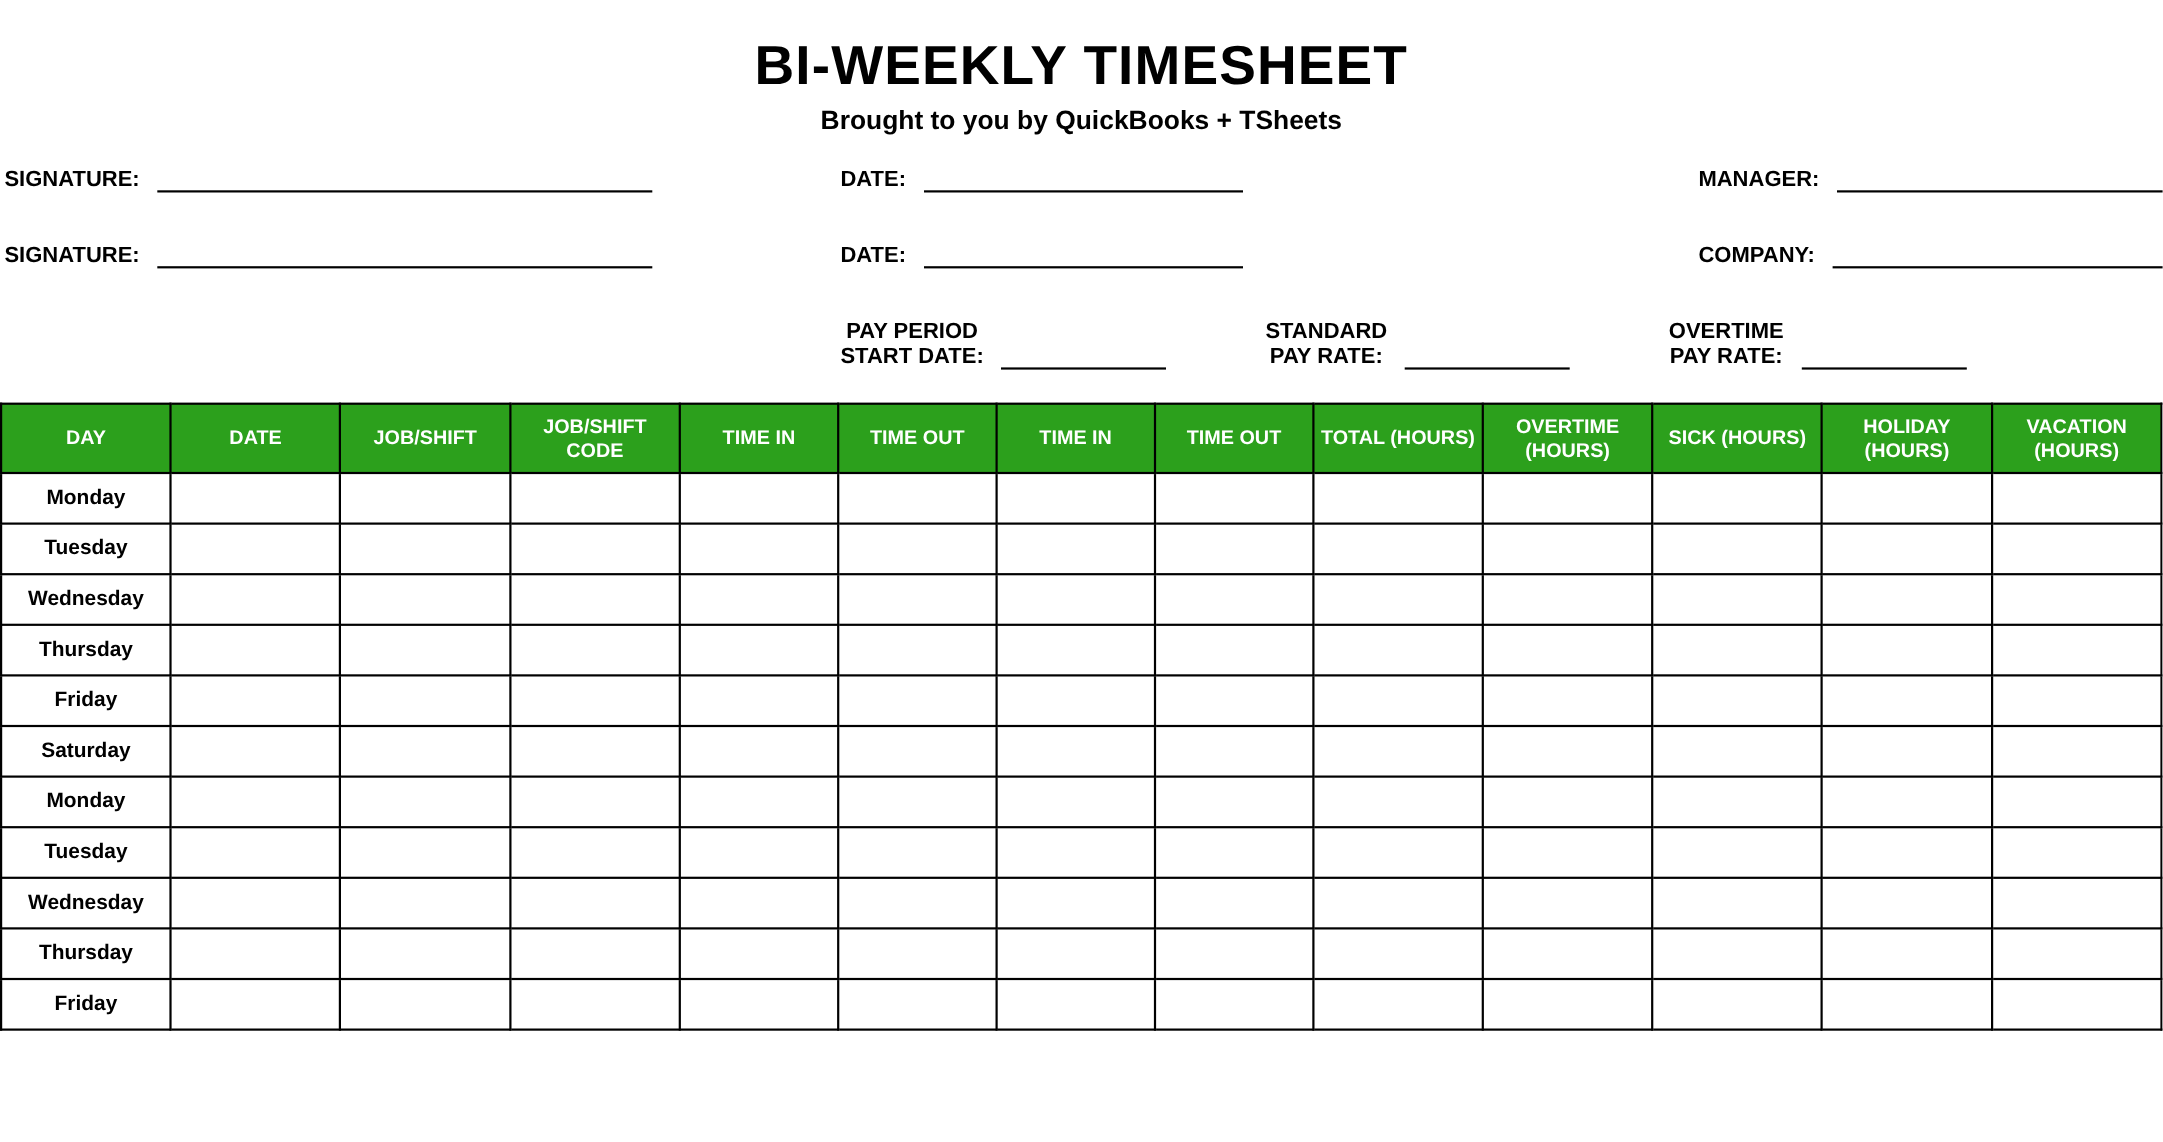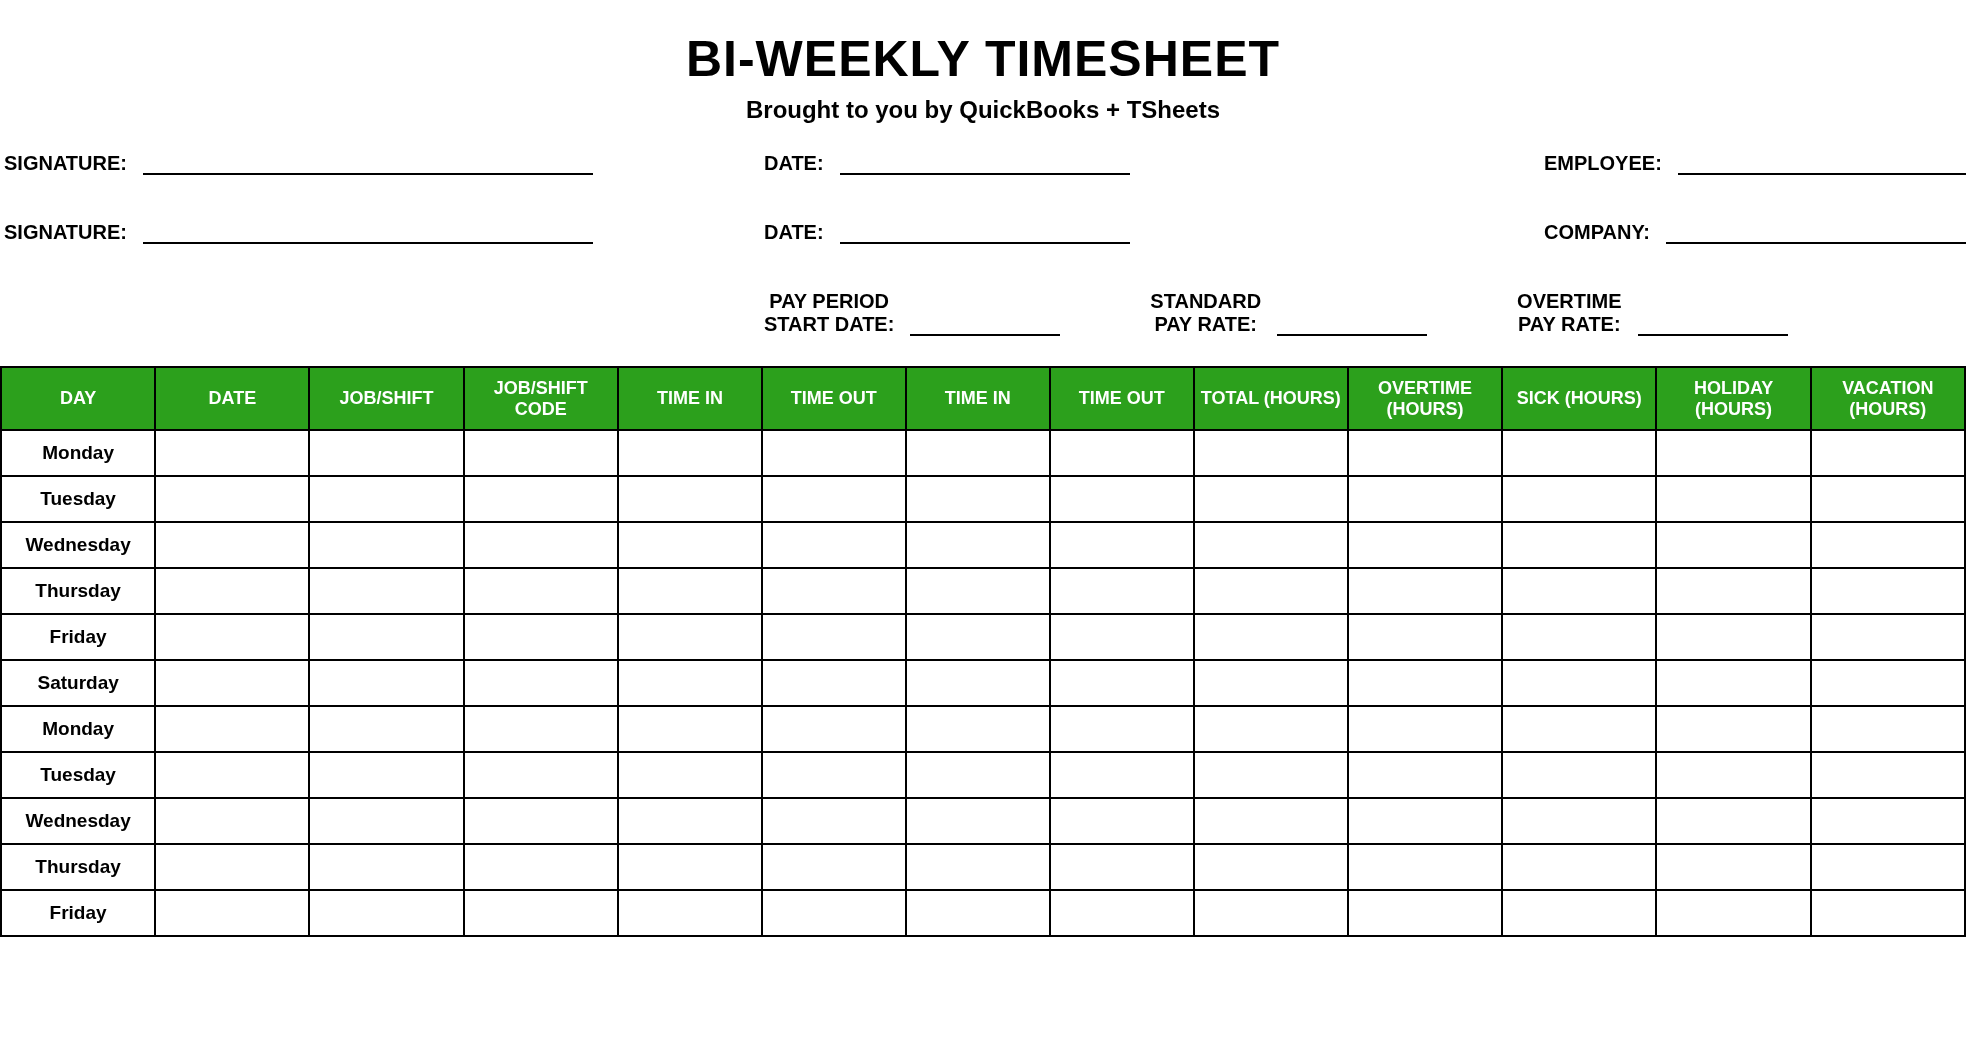--- a/index.html
+++ b/index.html
@@ -109,21 +109,21 @@
     <div class="field col2">
       <span class="label">SIGNATURE:</span>
       <span class="line"></span>
     </div>
     <div class="field col3">
       <span class="label">DATE:</span>
       <span class="line"></span>
     </div>
 
     <div class="field col1">
-      <span class="label">EMPLOYEE:</span>
+      <span class="label">MANAGER:</span>
       <span class="line"></span>
     </div>
     <div class="field col2">
       <span class="label">SIGNATURE:</span>
       <span class="line"></span>
     </div>
     <div class="field col3">
       <span class="label">DATE:</span>
       <span class="line"></span>
     </div>

